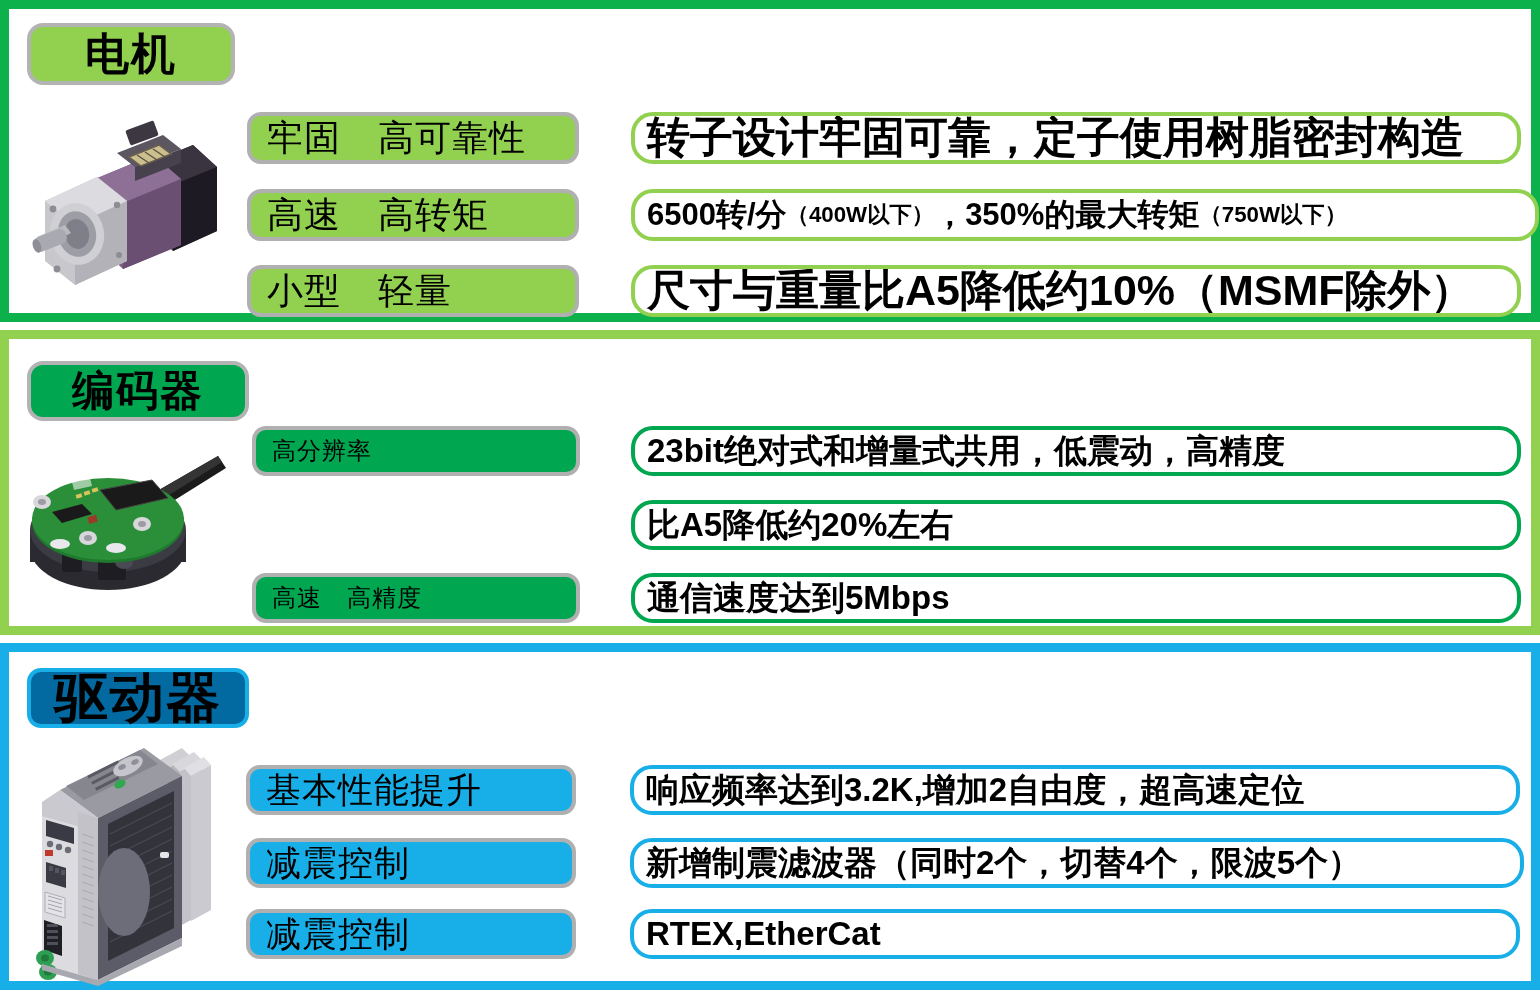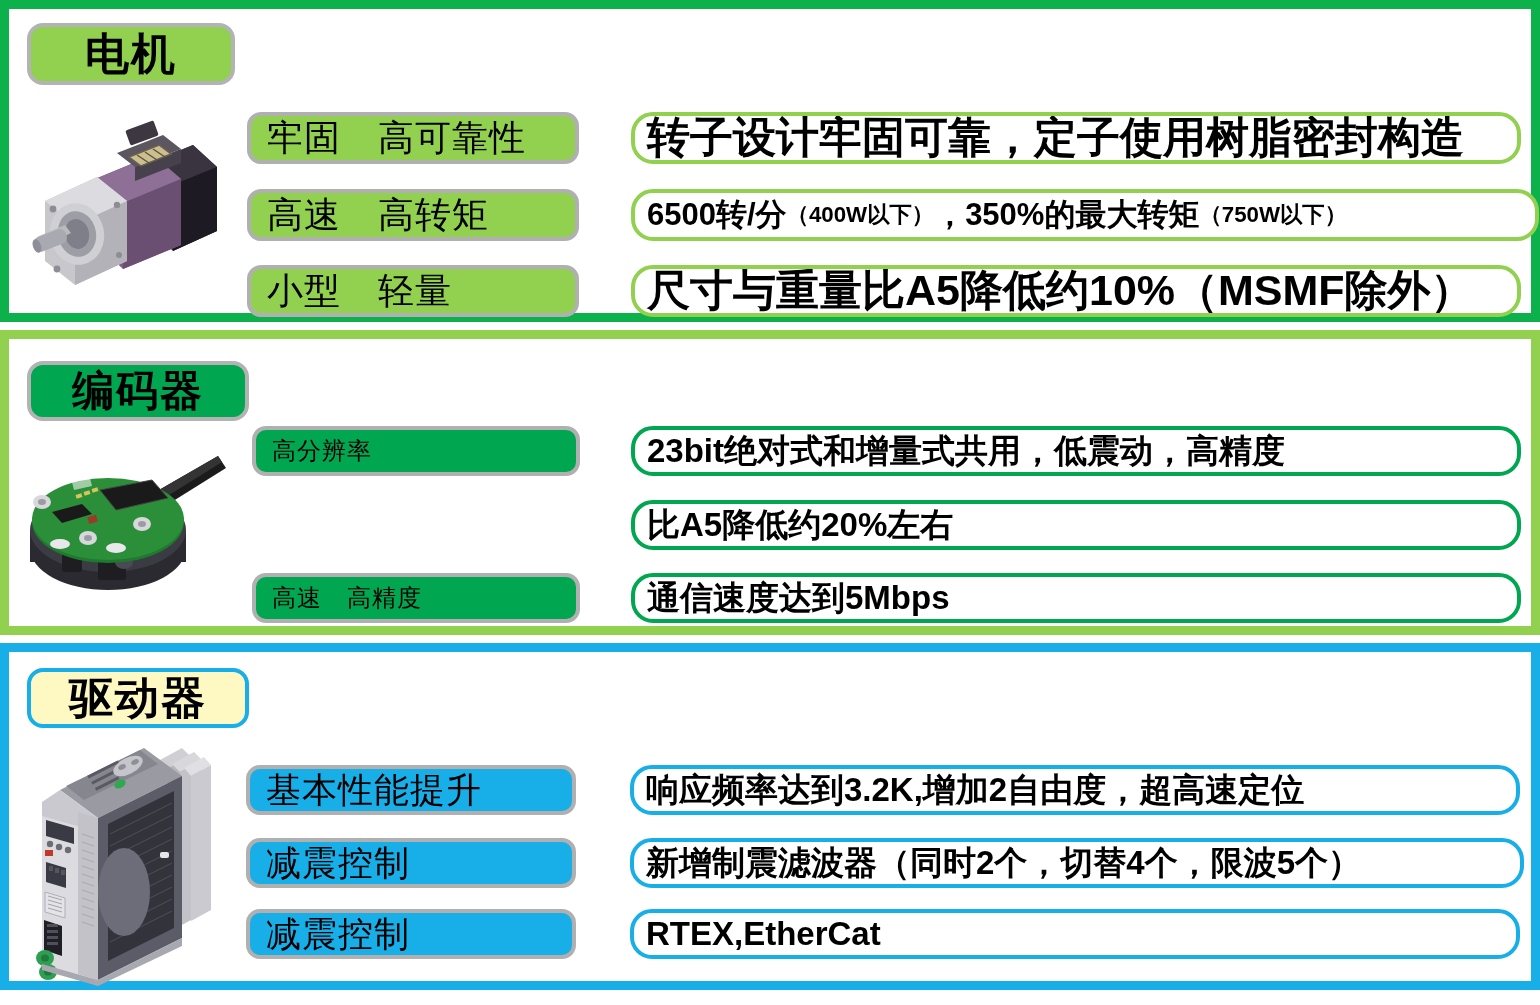--- a/index.html
+++ b/index.html
@@ -58,23 +58,24 @@
     background: #92d050;
     font-size: 44px;
   }
   .badge-encoder {
     left: 18px; top: 22px; width: 222px; height: 60px;
     background: #00a650;
     font-size: 42px;
   }
   .badge-driver {
     left: 18px; top: 16px; width: 222px; height: 60px;
-    background: #fef9c3;
-    font-size: 44px;
+    background: #0369a1;
+    font-size: 54px;
     border-color: #18aee8;
+    border-radius: 14px;
   }
 
   
   .label-pill {
     position: absolute;
     box-sizing: border-box;
     display: flex;
     align-items: center;
     border-radius: 14px;
     border: 4px solid #b0b0b0;

